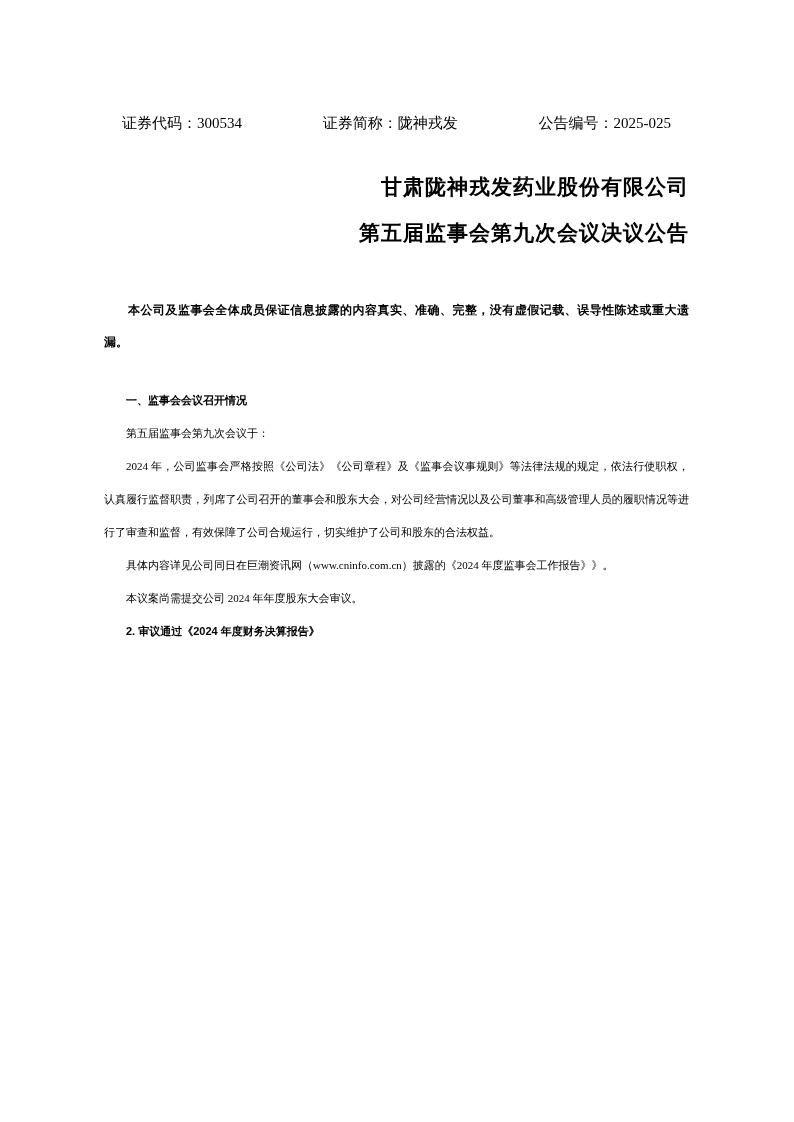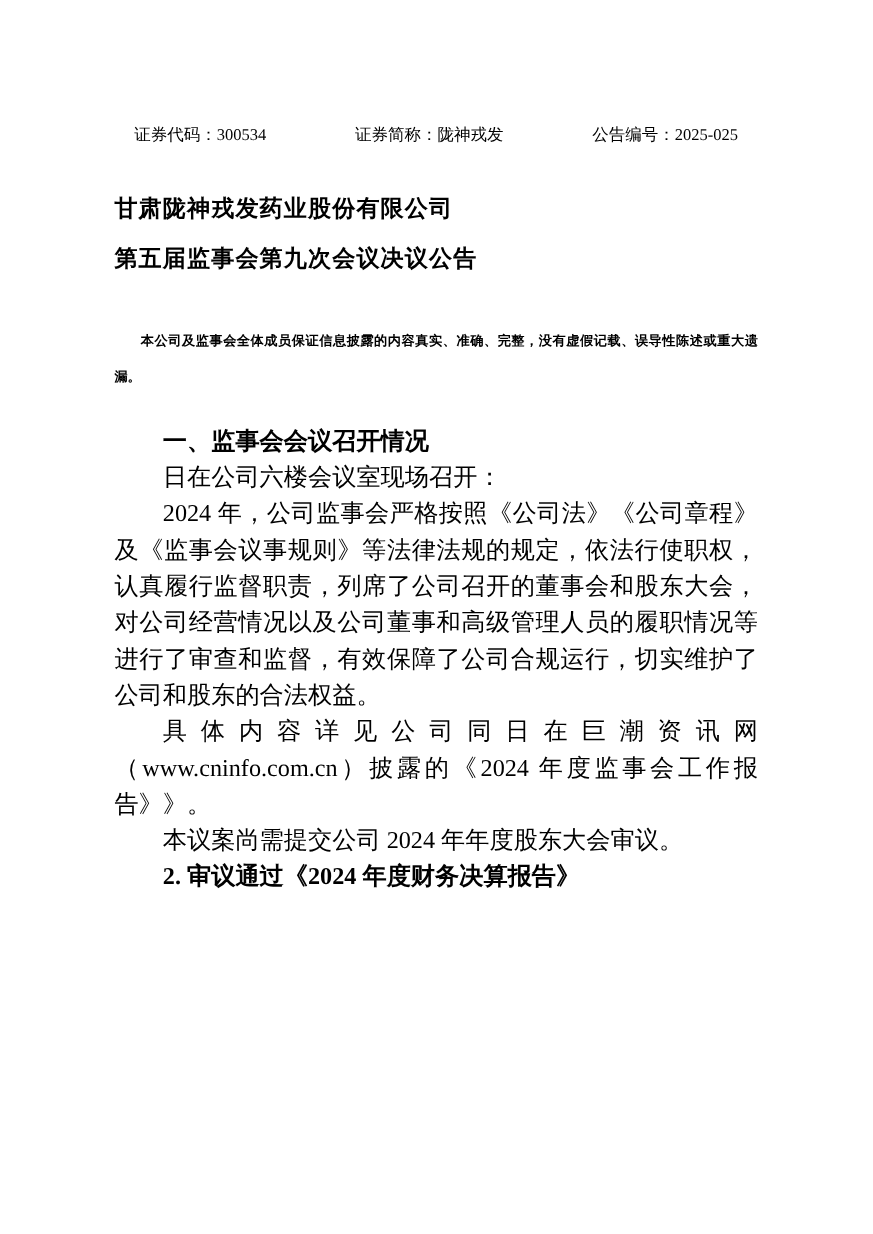--- a/index.html
+++ b/index.html
@@ -25,45 +25,44 @@
     align-items: baseline;
     padding: 0 18px;
     font-size: 15px;
     line-height: 18px;
     white-space: nowrap;
   }
   .title-block {
     margin-top: 34px;
   }
   .title-line {
-    text-align: left;
-    font-family: Liberation Serif, serif;
+    text-align: right;
+    font-family: Liberation Mono, monospace;
     font-weight: bold;
     font-size: 21px;
     line-height: 46px;
     letter-spacing: 1px;
   }
   .declaration {
     margin: 36px 0 0 0;
     font-family: "Liberation Sans", "DejaVu Sans", sans-serif;
     font-weight: bold;
     font-size: 12px;
     line-height: 32px;
     text-indent: 2em;
     text-align: justify;
   }
   .body-blocks {
     margin-top: 26px;
   }
   .body-blocks p {
     margin: 0;
-    font-size: 22px;
+    font-size: 11px;
     line-height: 33px;
     text-indent: 2em;
-    font-family: Liberation Serif, serif;
   }
   .paragraph {
     text-align: justify;
     font-family: "Liberation Serif", "DejaVu Serif", serif;
   }
   .sec-heading,
   .item-heading {
     font-family: "Liberation Sans", "DejaVu Sans", sans-serif;
     font-weight: bold;
   }
@@ -81,20 +80,20 @@
 
   <div class="title-block">
     <div class="title-line">甘肃陇神戎发药业股份有限公司</div>
     <div class="title-line">第五届监事会第九次会议决议公告</div>
   </div>
 
   <p class="declaration">本公司及监事会全体成员保证信息披露的内容真实、准确、完整，没有虚假记载、误导性陈述或重大遗漏。</p>
 
   <div class="body-blocks">
     <p class="sec-heading">一、监事会会议召开情况</p>
-    <p class="paragraph">日在公司六楼会议室现场召开：</p>
+    <p class="paragraph">第五届监事会第九次会议于：</p>
     <p class="paragraph">2024 年，公司监事会严格按照《公司法》《公司章程》及《监事会议事规则》等法律法规的规定，依法行使职权，认真履行监督职责，列席了公司召开的董事会和股东大会，对公司经营情况以及公司董事和高级管理人员的履职情况等进行了审查和监督，有效保障了公司合规运行，切实维护了公司和股东的合法权益。</p>
     <p class="paragraph">具体内容详见公司同日在巨潮资讯网（www.cninfo.com.cn）披露的《2024 年度监事会工作报告》》。</p>
     <p class="paragraph">本议案尚需提交公司 2024 年年度股东大会审议。</p>
     <p class="item-heading">2. 审议通过《2024 年度财务决算报告》</p>
   </div>
 
 </div>
 
 </body></html>

